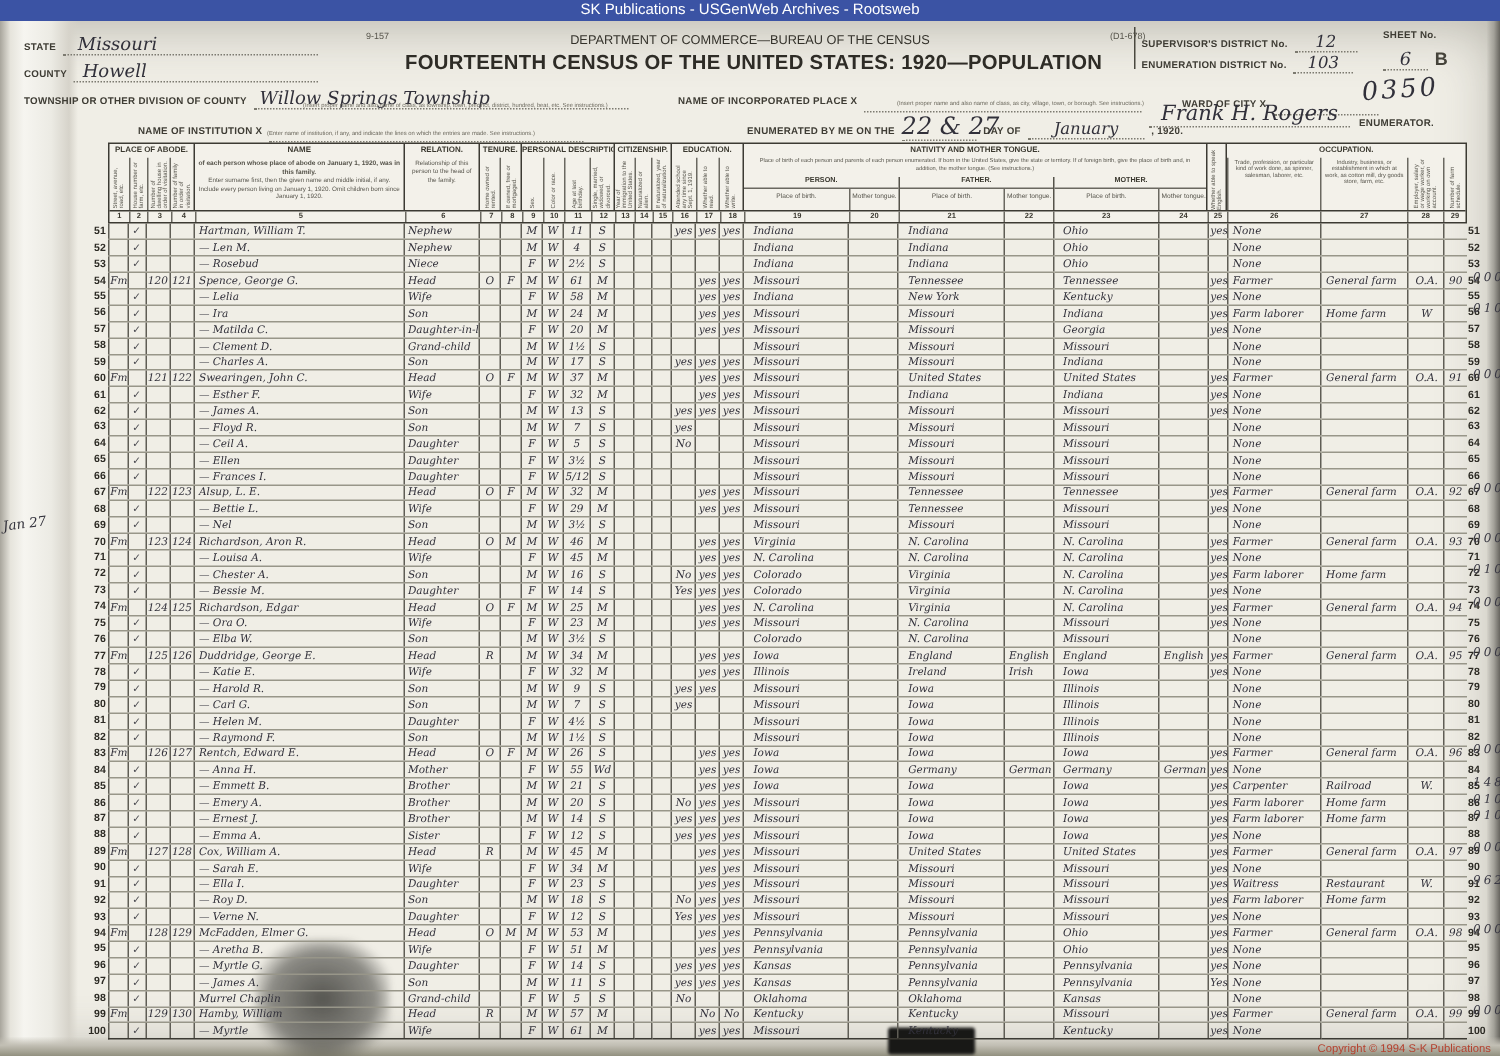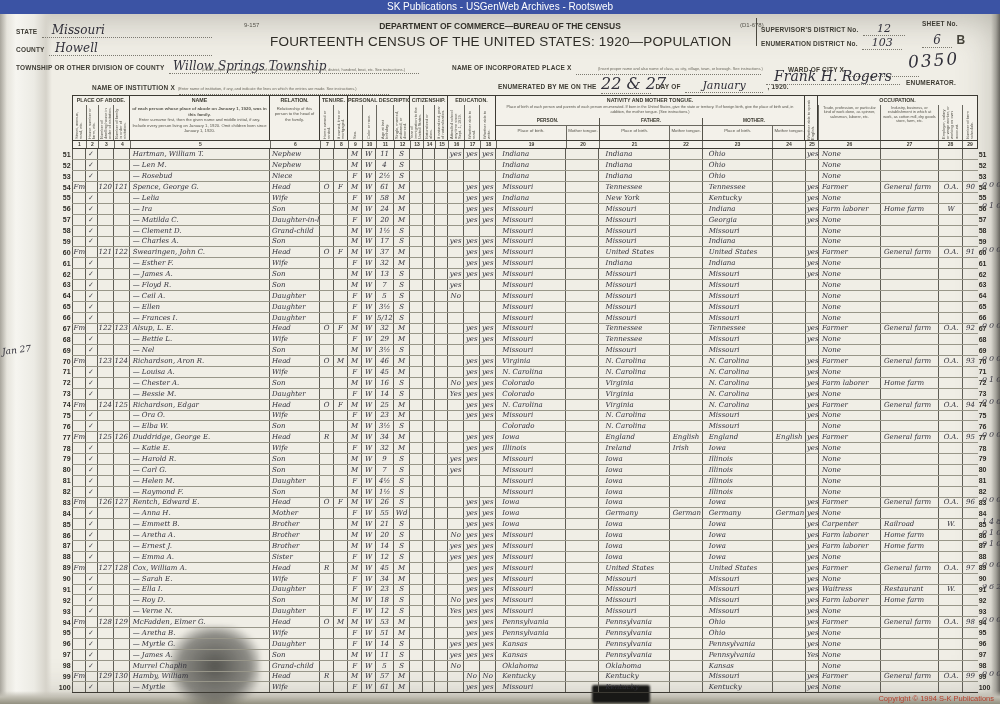--- a/index.html
+++ b/index.html
@@ -13,23 +13,23 @@
   .blot2{position:absolute;left:592px;top:671px;width:58px;height:18px;background:#181816;border-radius:2px;filter:blur(1px)}
   .ptxt{color:#45433a}
   .lbl{font-size:6.5px;font-weight:bold;letter-spacing:.2px;color:#3e3c34}
   .tinynote{font-size:3.9px;color:#6a675c}
   .hw{font-family:"DejaVu Serif",serif;font-style:italic;color:#31303a}
   .fill{border-bottom:1px dotted #7c7a70;display:inline-block}
   .abs{position:absolute;white-space:nowrap}
   
   .f-state{left:16px;top:6px}.f-county{left:16px;top:24px}
   .f-code{left:244px;top:8px;font-size:6px;color:#55534a}
-  .f-dept{left:330px;top:7px;width:340px;text-align:center;font-size:8.5px;font-weight:bold;color:#34322b}
+  .f-dept{left:330px;top:7px;width:340px;text-align:center;font-size:8.5px;font-weight:normal;color:#34322b}
   .f-d1{left:740px;top:8px;font-size:6px;color:#55534a}
-  .f-title{left:270px;top:20px;width:460px;text-align:center;font-size:13.5px;font-weight:normal;color:#2e2c26;letter-spacing:.2px}
+  .f-title{left:270px;top:20px;width:460px;text-align:center;font-size:13.5px;font-weight:bold;color:#2e2c26;letter-spacing:.2px}
   .supbox{left:756px;top:4px;width:182px;border-left:1.5px solid #4a483f;padding-left:4px}
   .supbox .row{height:14px}
   .sheetbox{left:922px;top:6px;width:70px}
   .f-township{left:16px;top:42px}.f-tnote{left:202px;top:53px;width:240px}
   .f-incorp{left:452px;top:42px}.f-inote{left:598px;top:52px;width:210px}
   .f-ward{left:788px;top:44px}
   .f-stamp{left:908px;top:36px;font-size:17px;letter-spacing:2px;transform:rotate(-4deg)}
   .f-inst{left:92px;top:62px}.f-instnote{left:178px;top:72px;width:260px}
   .f-enumline{left:498px;top:60px}
   .f-enumname{left:766px;top:54px;font-size:14px}
@@ -1503,21 +1503,21 @@
             <td class="dc emp hw">W.</td>
             <td class="dc tiny"></td>
             <td class="gut gr">85</td>
           </tr>
           <tr>
             <td class="gut gl">86</td>
             <td class="dc tiny"></td>
             <td class="dc tick">✓</td>
             <td class="dc tiny"></td>
             <td class="dc tiny"></td>
-            <td class="dc name hw">— Aretha A.</td>
+            <td class="dc name hw">— Emery A.</td>
             <td class="dc rel hw">Brother</td>
             <td class="dc tiny"></td>
             <td class="dc tiny"></td>
             <td class="dc tiny hw">M</td>
             <td class="dc tiny hw">W</td>
             <td class="dc age hw">20</td>
             <td class="dc tiny hw">S</td>
             <td class="dc tiny"></td>
             <td class="dc tiny"></td>
             <td class="dc tiny"></td>

